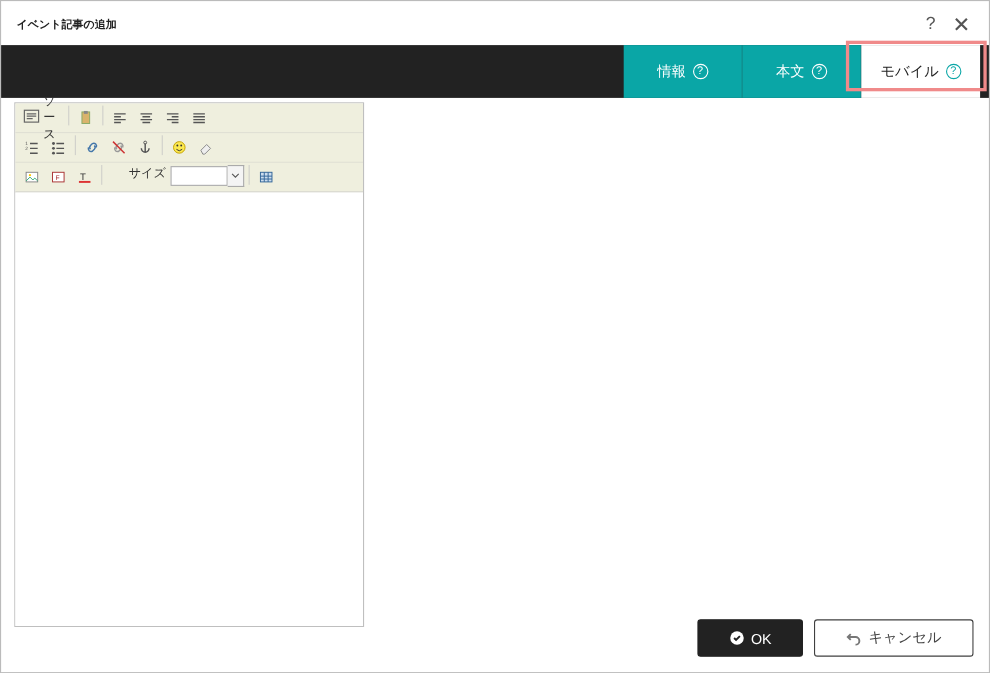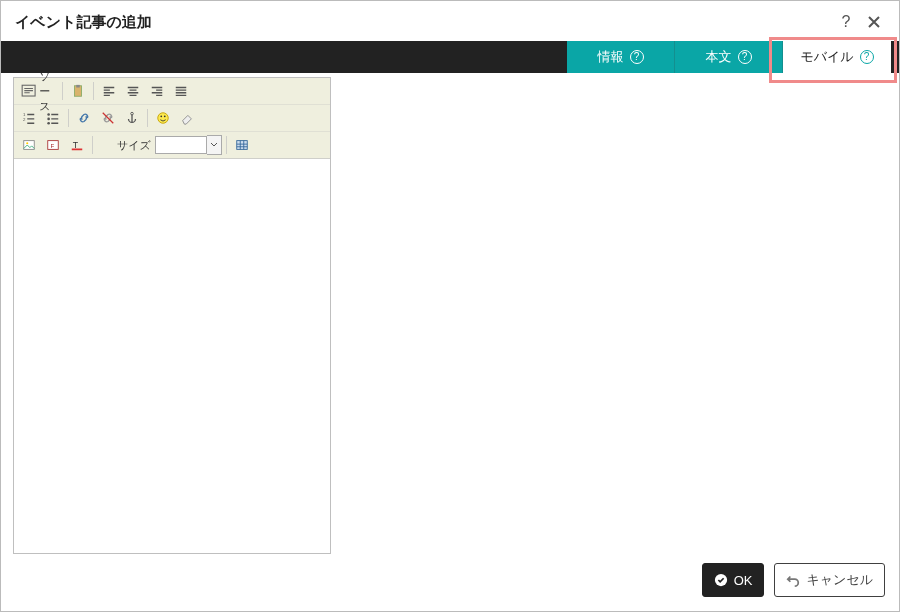--- a/index.html
+++ b/index.html
@@ -1,50 +1,50 @@
 <!DOCTYPE html>
 <html><head>
 <meta charset="utf-8">
 <style>
   html,body{margin:0;padding:0;font-family:"Hiragino Kaku Gothic Pro","Meiryo",sans-serif;font-size:13px;color:#222;background:#fff}
   .dialog{width:900px;height:612px;box-sizing:border-box;border:1px solid #bbb;position:relative;display:flex;flex-direction:column}
   .dlg-header{display:flex;align-items:center;padding:10px 14px 8px 14px}
-  .dlg-title{font-size:15px;font-weight:bold;flex:1}
+  .dlg-title{font-size:10px;font-weight:bold;flex:1}
   .hdr-btn{width:22px;height:22px;display:flex;align-items:center;justify-content:center;color:#555;cursor:pointer;margin-left:6px;font-size:16px}
   .hdr-btn svg{width:16px;height:16px;stroke:#555;fill:none;stroke-width:2}
 
-  .tabbar{height:32px;background:#222;display:flex;justify-content:flex-end;align-items:stretch;padding-right:8px;position:relative}
+  .tabbar{height:48px;background:#222;display:flex;justify-content:flex-end;align-items:stretch;padding-right:8px;position:relative}
   .tab{width:108px;display:flex;align-items:center;justify-content:center;gap:6px;font-size:13px;cursor:pointer;box-sizing:border-box}
   .tab.teal{background:#0aa6a6;color:#fff;border-right:1px solid #138f8f}
   .tab.teal .q{border:1.5px solid #fff;color:#fff}
   .tab.active{background:#fff;color:#222}
   .tab.active .q{border:1.5px solid #0aa6a6;color:#0aa6a6}
   .tab .q{width:14px;height:14px;border-radius:50%;display:inline-flex;align-items:center;justify-content:center;font-size:10px;line-height:1;box-sizing:border-box}
   .highlight-frame{position:absolute;top:-4px;right:2px;width:122px;height:40px;border:3px solid #f08a8a;pointer-events:none}
 
   .body-area{flex:1;padding:0 0 0 0;position:relative}
 
   .editor{position:absolute;top:4px;left:12px;width:316px;height:475px;border:1px solid #bfbfbf;background:#fff;display:flex;flex-direction:column}
   .tb{background:#efefde;border-bottom:1px solid #cfcfca}
-  .tb-row{display:flex;align-items:center;padding:2px 4px;gap:2px;flex-wrap:nowrap}
+  .tb-row{display:flex;align-items:flex-start;padding:2px 4px;gap:2px;flex-wrap:nowrap}
   .tb-row + .tb-row{border-top:1px solid #e0e0d4}
   .tbtn{width:20px;height:20px;display:flex;align-items:center;justify-content:center;cursor:pointer;border:1px solid transparent;border-radius:2px}
   .tbtn svg{width:14px;height:14px}
   .sep{width:1px;height:18px;background:#cfcfca;margin:0 2px}
   .src{display:flex;align-items:center;gap:2px;padding:0 2px;height:20px;cursor:pointer}
   .src span{font-size:11px;color:#333}
   .size-label{font-size:11px;color:#333;margin:0 2px 0 20px}
   .size-field{display:flex;align-items:center}
   .size-input{width:46px;height:16px;border:1px solid #aaa;background:#fff;font-size:11px;padding:0 2px}
   .size-dd{width:14px;height:18px;border:1px solid #aaa;border-left:none;background:#f4f4f4;display:flex;align-items:center;justify-content:center;cursor:pointer}
   .size-dd svg{width:8px;height:8px}
   .canvas{flex:1;background:#fff}
 
   .footer{display:flex;justify-content:flex-end;align-items:center;gap:10px;padding:10px 14px 14px 0}
-  .btn{height:34px;padding:0 11px;border-radius:3px;font-size:13px;display:inline-flex;align-items:center;gap:6px;cursor:pointer;box-sizing:border-box}
+  .btn{height:34px;padding:0 28px;border-radius:3px;font-size:13px;display:inline-flex;align-items:center;gap:6px;cursor:pointer;box-sizing:border-box}
   .btn-ok{background:#222;color:#fff;border:1px solid #222}
   .btn-ok svg{width:14px;height:14px;fill:#fff}
   .btn-cancel{background:#fff;color:#444;border:1px solid #404040}
   .btn-cancel svg{width:14px;height:14px;stroke:#777;fill:none;stroke-width:2}
 </style>
 </head>
 <body>
 
 <div class="dialog">
 

